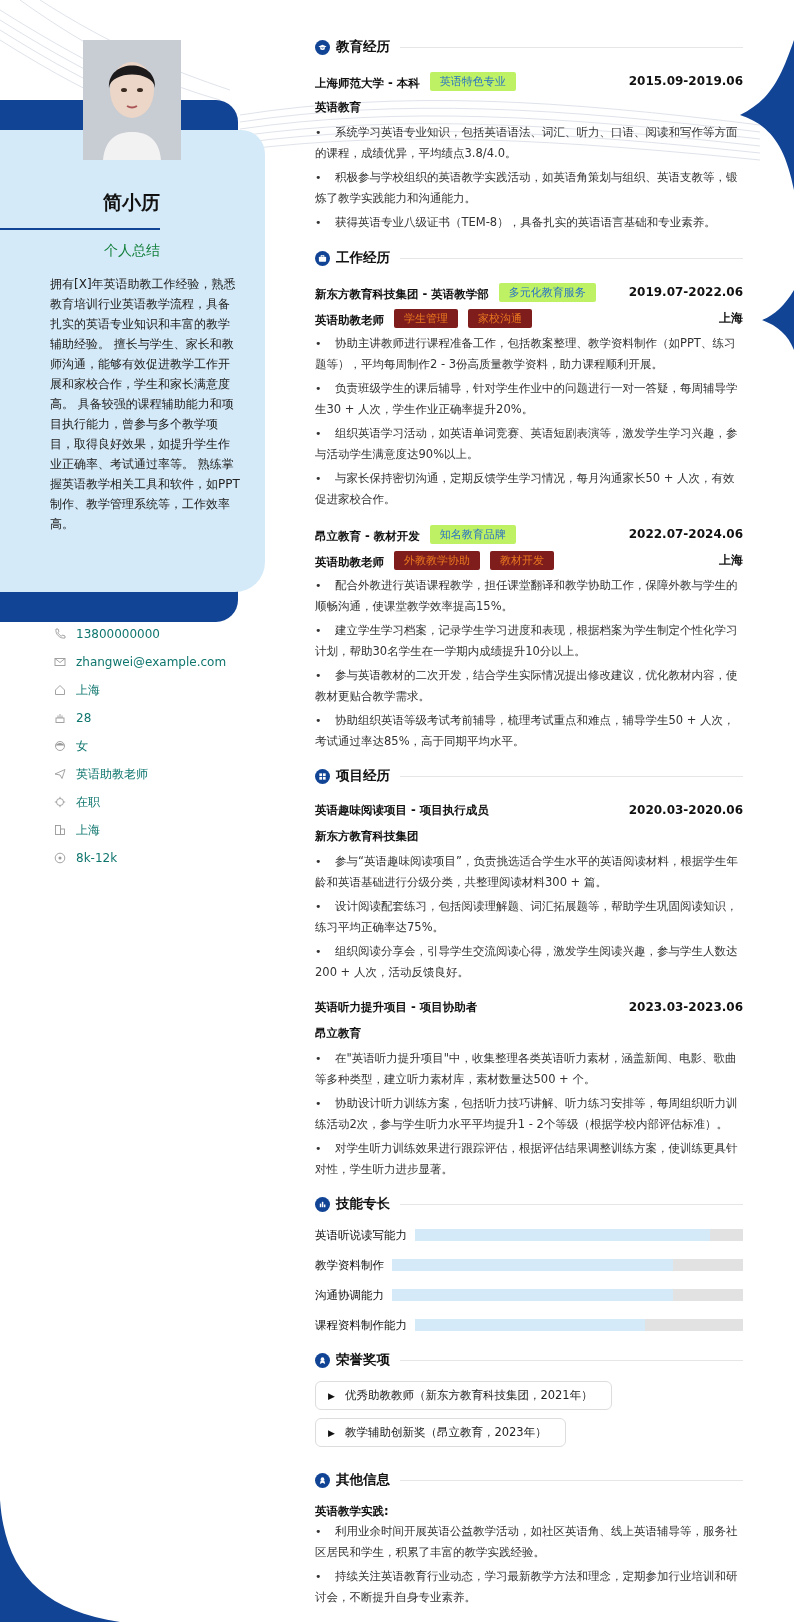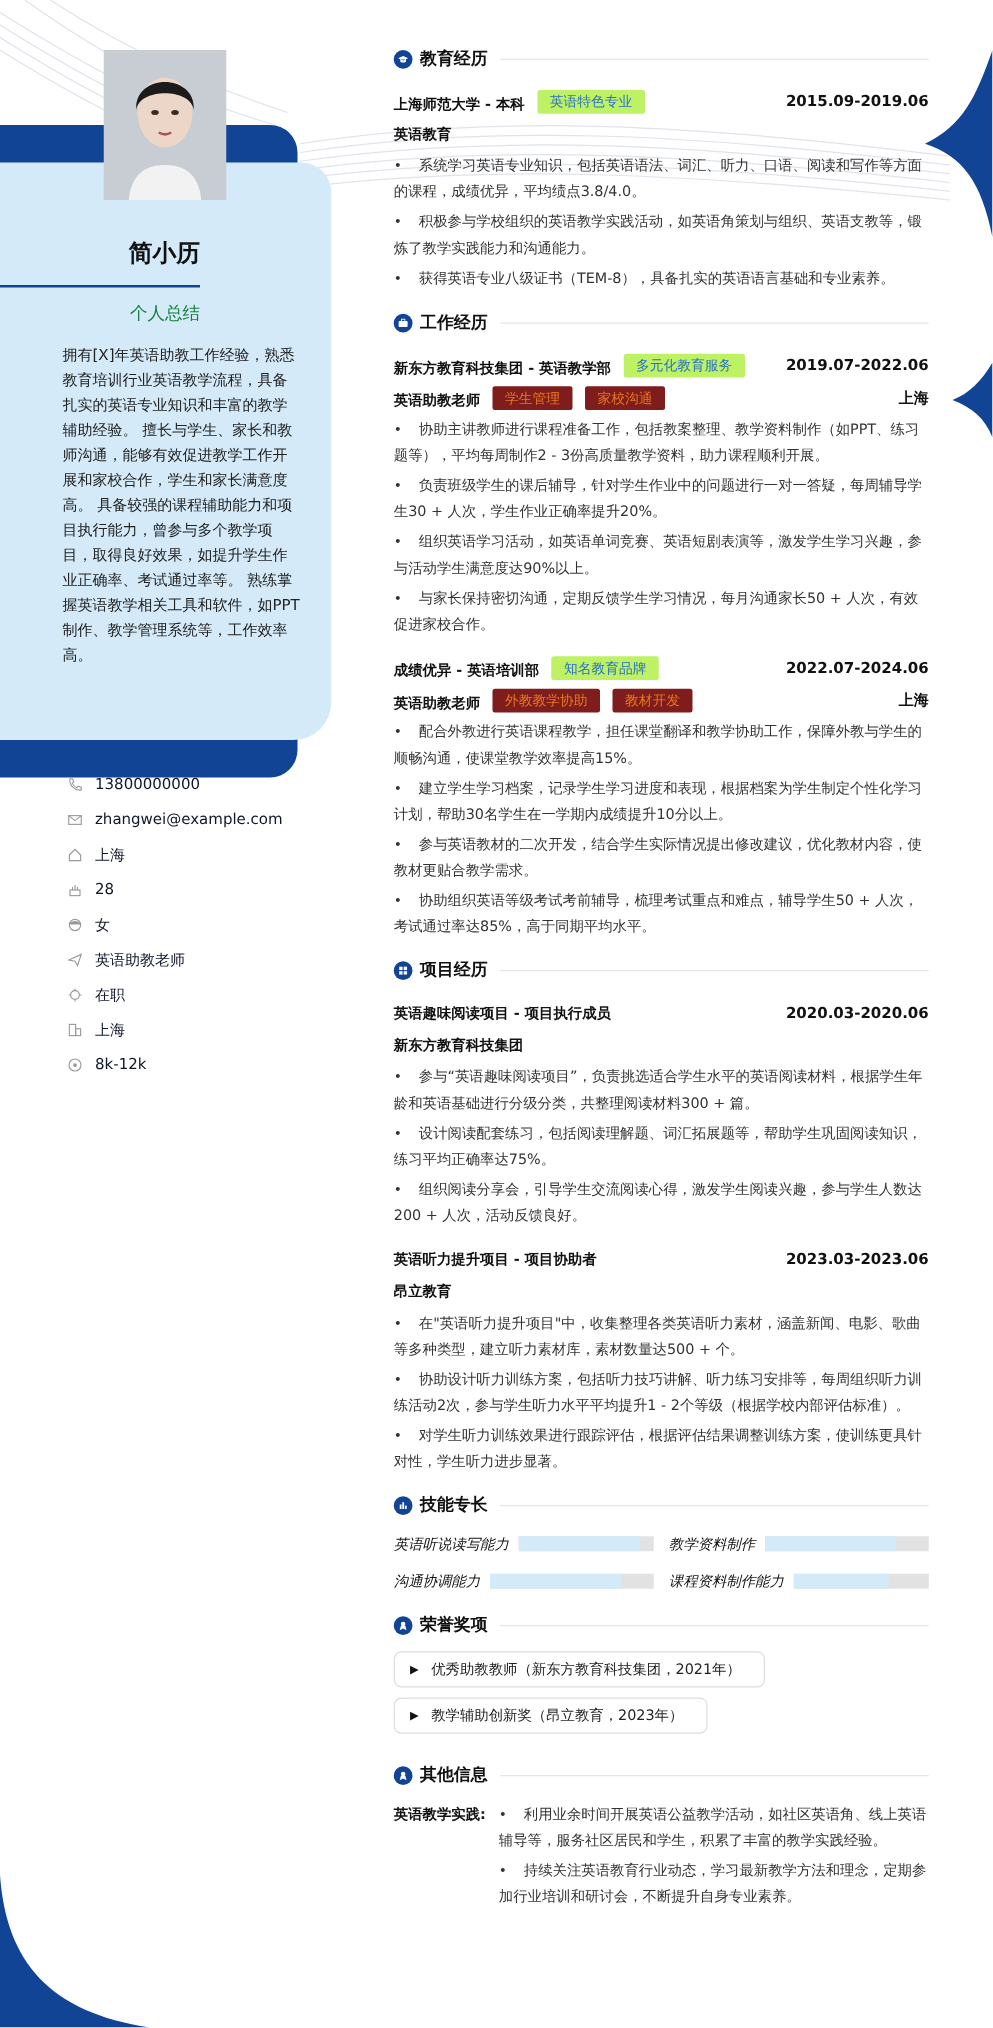--- a/index.html
+++ b/index.html
@@ -12,21 +12,21 @@
   
   .left-dark-band { position: absolute; left: 0; top: 100px; width: 238px; height: 522px; background: #124496; border-radius: 0 22px 22px 0; z-index: 1; }
   .left-card { position: absolute; left: 0; top: 130px; width: 265px; height: 462px; background: #d4eaf8; border-radius: 0 24px 30px 0; z-index: 2; }
   .photo { position: absolute; left: 83px; top: 40px; width: 98px; height: 120px; z-index: 3; overflow: hidden; background: #c9ccd3; }
   .name { position: absolute; left: 0; top: 190px; width: 160px; text-align: right; font-size: 19px; font-weight: bold; color: #111; z-index: 3; }
   .name-line { position: absolute; left: 0; top: 228px; width: 160px; height: 2px; background: #124496; z-index: 3; }
   .summary-title { position: absolute; left: 0; top: 242px; width: 160px; text-align: right; font-size: 14px; font-weight: normal; color: #15803d; z-index: 3; }
   .summary-text { position: absolute; left: 50px; top: 274px; width: 190px; font-size: 12px; line-height: 20px; color: #222; z-index: 3; }
 
   .contact-list { position: absolute; left: 52px; top: 620px; z-index: 3; }
-  .contact-item { display: flex; align-items: flex-start; height: 28px; font-size: 12px; color: #0f172a; }
+  .contact-item { display: flex; align-items: center; height: 28px; font-size: 12px; color: #0f766e; }
   .contact-item .ci { width: 16px; height: 16px; margin-right: 8px; display: inline-flex; align-items: center; justify-content: center; color: #999; }
   .contact-item svg { width: 12px; height: 12px; }
 
   
   .main { position: absolute; left: 315px; top: 36px; width: 428px; z-index: 3; }
   .sec-head { display: flex; align-items: center; height: 22px; margin-bottom: 10px; }
   .sec-icon { width: 15px; height: 15px; border-radius: 50%; background: #124496; display: inline-flex; align-items: center; justify-content: center; margin-right: 6px; flex-shrink: 0; }
   .sec-icon svg { width: 9px; height: 9px; }
   .sec-title { font-size: 13.5px; font-weight: bold; color: #111; white-space: nowrap; }
   .sec-rule { flex: 1; height: 1px; background: #e6e6e6; margin-left: 10px; }
@@ -38,31 +38,31 @@
   .tag { font-size: 11px; padding: 2px 10px; margin-left: 10px; border-radius: 2px; }
   .tag.blue { background: #bef264; color: #2a72c4; }
   .tag.orange { background: #7f1d1d; color: #e8771f; }
   .sub { font-size: 11.5px; font-weight: bold; color: #111; height: 26px; line-height: 26px; }
   .bullets { list-style: none; margin-top: 2px; }
   .bullets li { font-size: 11.5px; line-height: 20px; color: #333; margin-bottom: 4px; text-indent: 0; }
   .bullets li .dot { display: inline-block; width: 20px; text-indent: 0; font-size: 11px; }
   .block { margin-bottom: 12px; }
   .section { margin-bottom: 14px; }
 
-  .skills { display: grid; grid-template-columns: 1fr 1fr; column-gap: 12px; row-gap: 10px; margin-top: 4px; font-style: italic; }
+  .skills { display: grid; grid-template-columns: 1fr; column-gap: 12px; row-gap: 10px; margin-top: 4px; }
   .skill { display: flex; align-items: center; height: 20px; }
   .skill-label { font-size: 11.5px; color: #111; white-space: nowrap; margin-right: 8px; }
   .skill-bar { flex: 1; height: 12px; background: #e2e2e2; position: relative; }
   .skill-fill { position: absolute; left: 0; top: 0; height: 100%; background: #d4eaf8; }
 
   .award { display: inline-flex; align-items: center; border: 1px solid #ddd; border-radius: 6px; padding: 0 18px 0 12px; height: 29px; font-size: 11.5px; color: #222; margin-bottom: 8px; background: #fff; }
   .award .tri { font-size: 9px; margin-right: 10px; color: #111; }
   .awards { display: flex; flex-direction: column; align-items: flex-start; margin-top: 2px; }
 
-  .other { display: flex; margin-top: 4px; }
+  .other { display: flex; margin-top: 4px; flex-direction: column; }
   .other-label { font-size: 11.5px; font-weight: bold; color: #111; white-space: nowrap; line-height: 20px; width: 84px; flex-shrink: 0; }
 </style>
 </head>
 <body>
 
 <svg class="deco-svg" viewBox="0 0 794 1622" xmlns="http://www.w3.org/2000/svg">
   <g stroke="#dfe3ea" stroke-width="1" fill="none">
     <path d="M0 10 C 80 60, 140 90, 200 110"></path>
     <path d="M0 20 C 80 70, 140 100, 205 118"></path>
     <path d="M0 30 C 80 80, 140 110, 210 126"></path>
@@ -245,21 +245,21 @@
         <li><span class="dot">•</span><span>协助主讲教师进行课程准备工作，包括教案整理、教学资料制作（如PPT、练习题等），平均每周制作2 - 3份高质量教学资料，助力课程顺利开展。</span></li>
         <li><span class="dot">•</span><span>负责班级学生的课后辅导，针对学生作业中的问题进行一对一答疑，每周辅导学生30 + 人次，学生作业正确率提升20%。</span></li>
         <li><span class="dot">•</span><span>组织英语学习活动，如英语单词竞赛、英语短剧表演等，激发学生学习兴趣，参与活动学生满意度达90%以上。</span></li>
         <li><span class="dot">•</span><span>与家长保持密切沟通，定期反馈学生学习情况，每月沟通家长50 + 人次，有效促进家校合作。</span></li>
       </ul>
     </div>
 
     <div class="block">
       <div class="row">
         <div class="row-left">
-          <span class="strong">成绩优异 - 英语培训部</span>
+          <span class="strong">昂立教育 - 教材开发</span>
           <span class="tag blue">知名教育品牌</span>
         </div>
         <span class="date">2022.07-2024.06</span>
       </div>
       <div class="row">
         <div class="row-left">
           <span class="strong">英语助教老师</span>
           <span class="tag orange">外教教学协助</span>
           <span class="tag orange">教材开发</span>
         </div>

